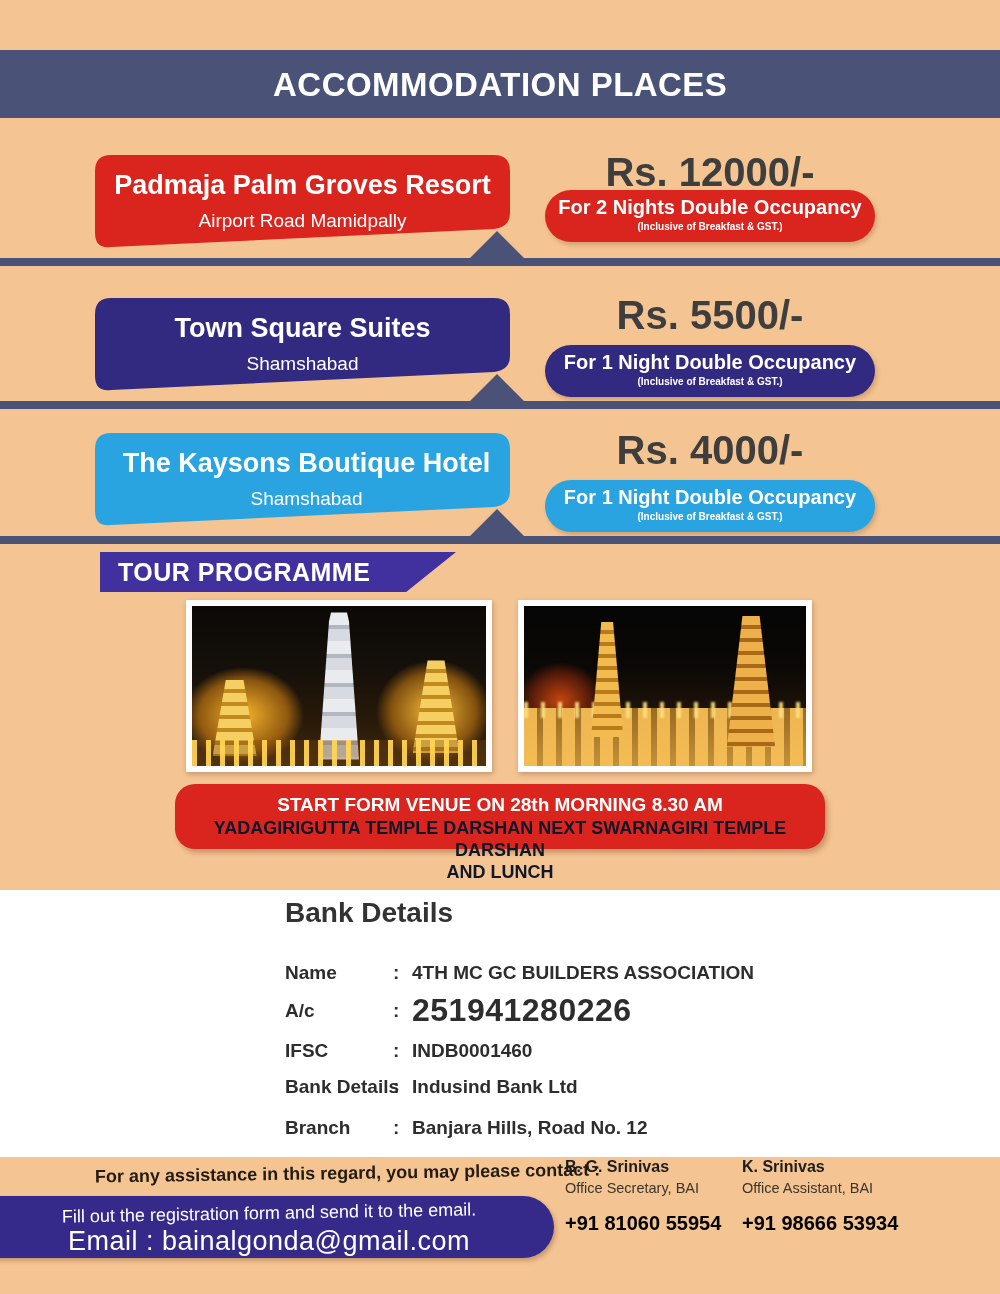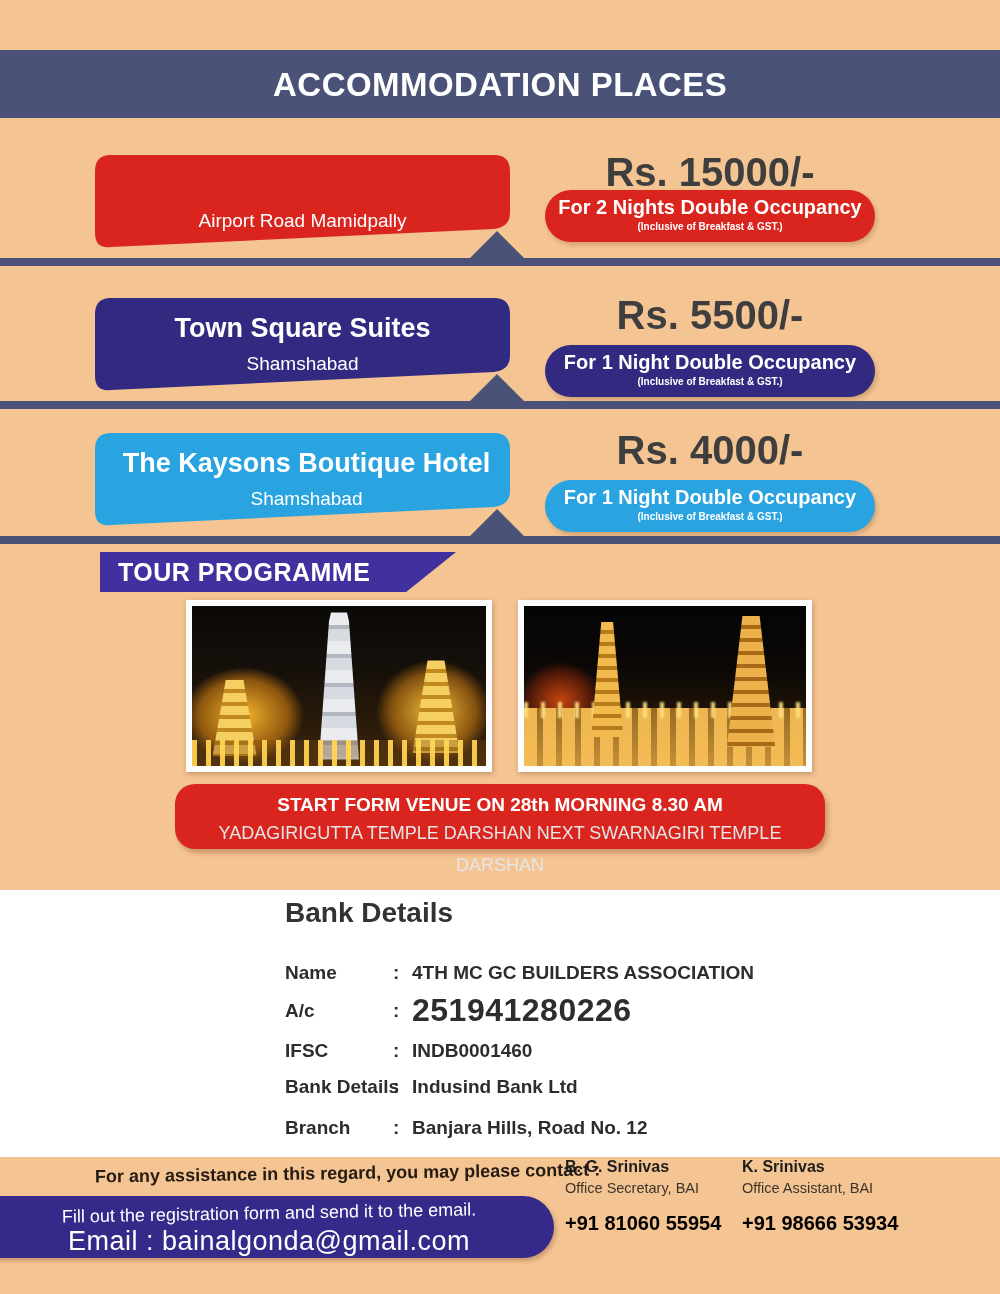--- a/index.html
+++ b/index.html
@@ -61,21 +61,21 @@
     background:repeating-linear-gradient(180deg,#eeb04a 0 9px,#a86a16 9px 13px);}
   .q-complex{left:0;bottom:0;width:100%;height:36%;
     background:linear-gradient(180deg,rgba(255,196,90,.2),rgba(255,196,90,.55)),
       repeating-linear-gradient(90deg,#e8b24e 0 13px,#7e5312 13px 19px);}
   .q-lights{left:0;bottom:30%;width:100%;height:10%;filter:blur(.8px);
     background:repeating-linear-gradient(90deg,rgba(255,225,130,.9) 0 4px,transparent 4px 17px);}
   
   .info-banner{position:absolute;left:175px;top:784px;width:650px;height:65px;border-radius:20px;background:#d9251e;
     text-align:center;box-shadow:3px 4px 5px rgba(110,50,15,.3);}
   .info-banner .w{margin-top:9px;color:#fff;font-size:19px;font-weight:bold;line-height:24px;}
-  .info-banner .y{color:#e5e5e5;font-size:18px;font-weight:normal;line-height:32px;}
+  .info-banner .y{color:#0f172a;font-size:18px;font-weight:bold;line-height:22px;}
   
   .white-band{position:absolute;left:0;top:890px;width:1000px;height:267px;background:#ffffff;}
   .bank-heading{position:absolute;left:285px;top:897px;font-size:28px;font-weight:600;color:#333;}
   .bank-row{position:absolute;left:285px;color:#2d2d2d;font-size:19px;}
   .bank-row .lbl{position:absolute;left:0;top:0;width:105px;font-weight:bold;white-space:nowrap;}
   .bank-row .sep{position:absolute;left:108px;top:0;font-weight:bold;}
   .bank-row .val{position:absolute;left:127px;top:0;width:480px;font-weight:600;white-space:nowrap;}
   .bank-row.big .val{font-size:32px;top:-8px;letter-spacing:.5px;}
   
   .assist{position:absolute;left:95px;top:1163px;font-size:18px;font-weight:600;color:#241c12;transform:rotate(-.8deg);}
@@ -91,23 +91,24 @@
 </head>
 <body>
 
 <div id="canvas">
 
   <div class="header-band">
     <div class="title">ACCOMMODATION PLACES</div>
   </div>
 
   <div class="hotel-banner c-red" style="top:155px;">
+    <div class="hname">Padmaja Palm Groves Resort</div>
     <div class="hloc">Airport Road Mamidpally</div>
   </div>
-  <div class="price" style="top:150px;">Rs. 15000/-</div>
+  <div class="price" style="top:150px;">Rs. 12000/-</div>
   <div class="pill c-red" style="top:190px;">
     <div class="l1">For 2 Nights Double Occupancy</div>
     <div class="l2">(Inclusive of Breakfast &amp; GST.)</div>
   </div>
   <div class="tri" style="left:470px;top:231px;"></div>
   <div class="divider" style="top:258px;"></div>
 
   <div class="hotel-banner c-indigo" style="top:298px;">
     <div class="hname">Town Square Suites</div>
     <div class="hloc">Shamshabad</div>

